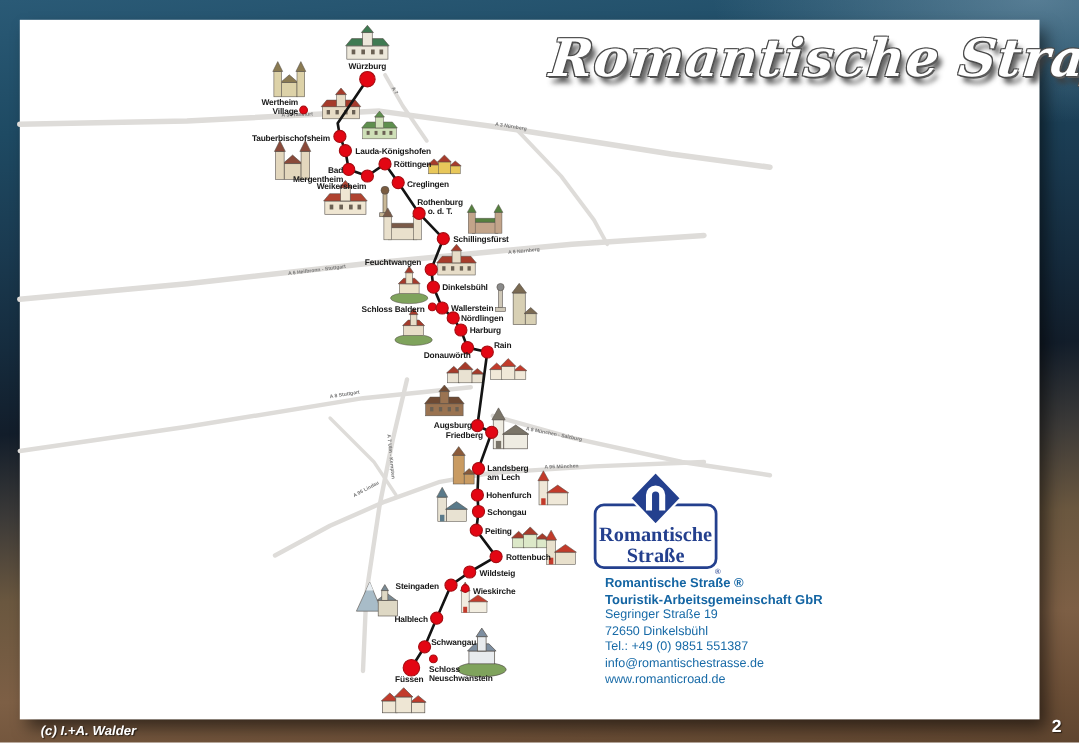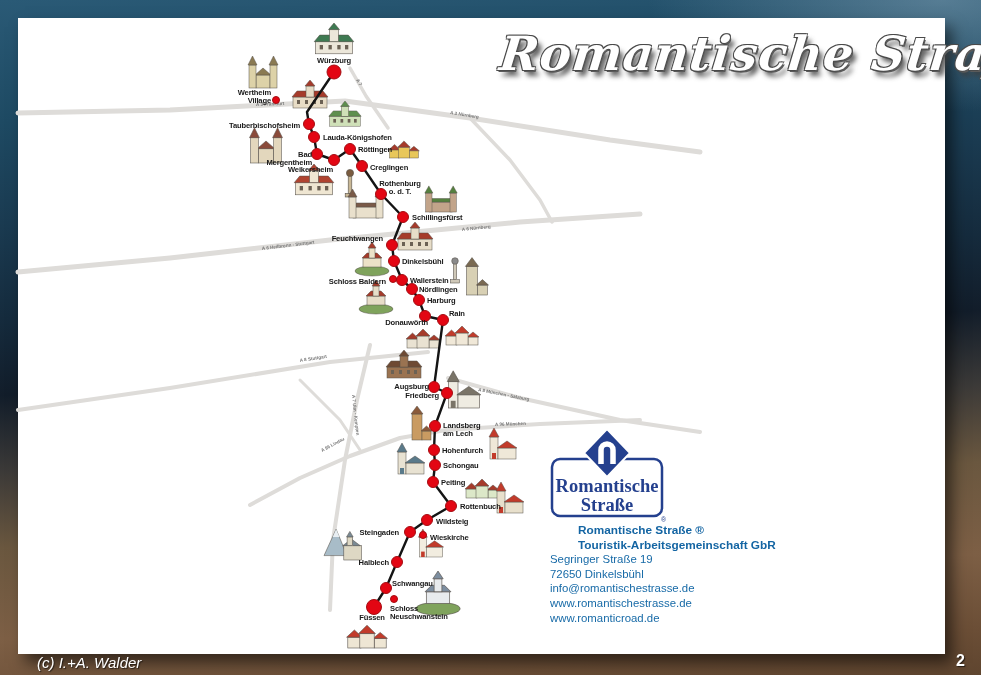--- a/index.html
+++ b/index.html
@@ -9,27 +9,27 @@
       radial-gradient(420px 160px at 96% 0%, rgba(150,180,200,.45), rgba(150,180,200,0) 70%),
       linear-gradient(175deg,#2a5a76 0%,#1e4a63 16%,#1a3a50 30%,#152b3d 42%,#121d2a 52%,#3c3a38 62%,#6a573f 72%,#7d5f45 84%,#6b4e36 94%,#5f452f 100%);}
   .page{position:absolute;left:18px;top:18px;width:927px;height:636px;background:#ffffff;
     box-shadow:7px 9px 14px rgba(0,0,0,.55);}
   .title-banner{position:absolute;left:500px;top:26px;width:440px;white-space:nowrap;
     font-family:"DejaVu Serif",serif;font-style:italic;font-weight:bold;font-size:47px;
     letter-spacing:1px;color:#ffffff;transform:skewX(-6deg);
     text-shadow:-1px -1px 0 #4a4a4a,1px -1px 0 #4a4a4a,-1px 1px 0 #4a4a4a,1.5px 1.5px 0 #5a5a5a,
       5px 6px 5px rgba(60,60,60,.8);}
   #map-svg{position:absolute;left:0;top:0;width:981px;height:675px;font-family:"Liberation Sans",sans-serif;}
-  .logo-wrap{position:absolute;left:549px;top:424px;width:122px;height:103px;}
+  .logo-wrap{position:absolute;left:538px;top:424px;width:122px;height:103px;}
   .logo-wrap svg{width:122px;height:103px;overflow:visible;}
   .logo-text{font-family:"Liberation Serif",serif;font-weight:bold;}
   .contact-block{position:absolute;left:550px;top:523px;line-height:14.6px;font-size:11.4px;color:#176aa7;}
-  .contact-block .b{font-weight:bold;font-size:11.8px;color:#1465a3;margin-left:28px;}
-  .footer-copyright{position:absolute;left:37px;bottom:4px;color:#fff;font-style:italic;font-weight:normal;
-    font-size:15px;text-shadow:1px 1px 1px rgba(0,0,0,.6);}
+  .contact-block .b{font-weight:bold;font-size:11.8px;color:#1465a3;}
+  .footer-copyright{position:absolute;left:37px;bottom:4px;color:#fff;font-style:italic;font-weight:bold;
+    font-size:12px;text-shadow:1px 1px 1px rgba(0,0,0,.6);}
   .footer-page{position:absolute;right:16px;bottom:5px;color:#fff;font-weight:bold;font-size:16px;
     text-shadow:1px 1px 1px rgba(0,0,0,.6);}
 </style>
 </head>
 <body>
 
 <div class="stage">
   <div class="page"></div>
 
   <svg id="map-svg" viewBox="0 0 981 675">
@@ -353,20 +353,20 @@
       <text class="logo-text" x="58" y="79" text-anchor="middle" font-size="18.5" fill="#24408e">Straße</text>
       <text x="112" y="90" font-size="7" fill="#24408e">®</text>
     </svg>
   </div>
 
   <div class="contact-block" id="contact-block" style="color: rgb(23, 106, 167);">
       <div class="b">Romantische Straße ®</div>
       <div class="b">Touristik-Arbeitsgemeinschaft GbR</div>
       <div>Segringer Straße 19</div>
       <div>72650 Dinkelsbühl</div>
+      <div>Tel.: +49 (0) 9851 551387</div>
       <div>info@romantischestrasse.de</div>
-      <div>www.romantischestrasse.de</div>
       <div>www.romanticroad.de</div>
     </div>
 
   <div class="footer-copyright">(c) I.+A. Walder</div>
   <div class="footer-page">2</div>
 </div>
 
 </body></html>

